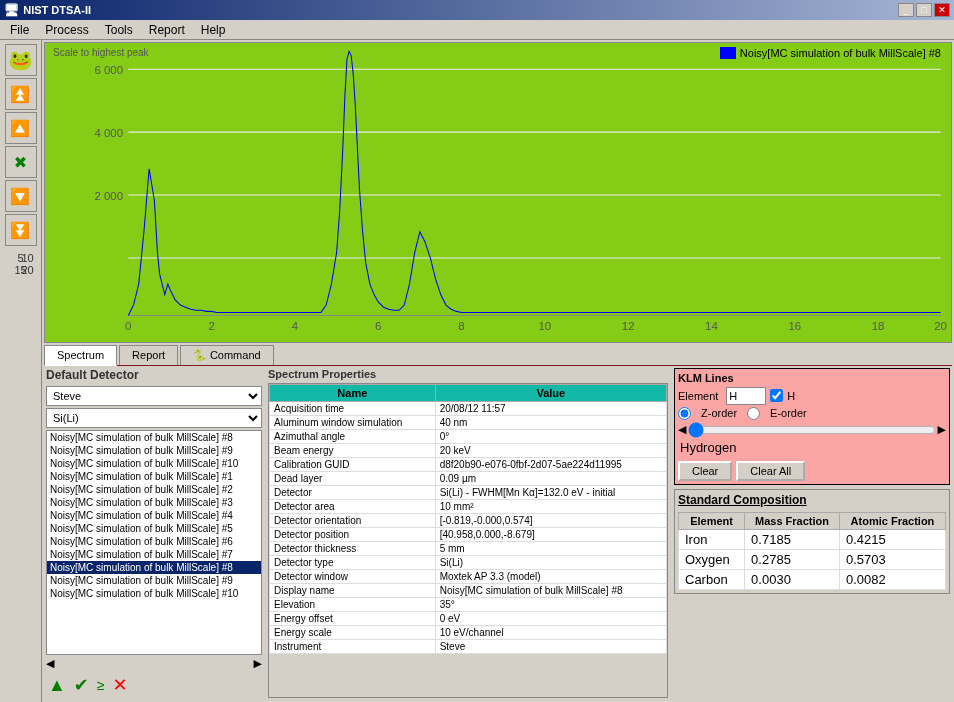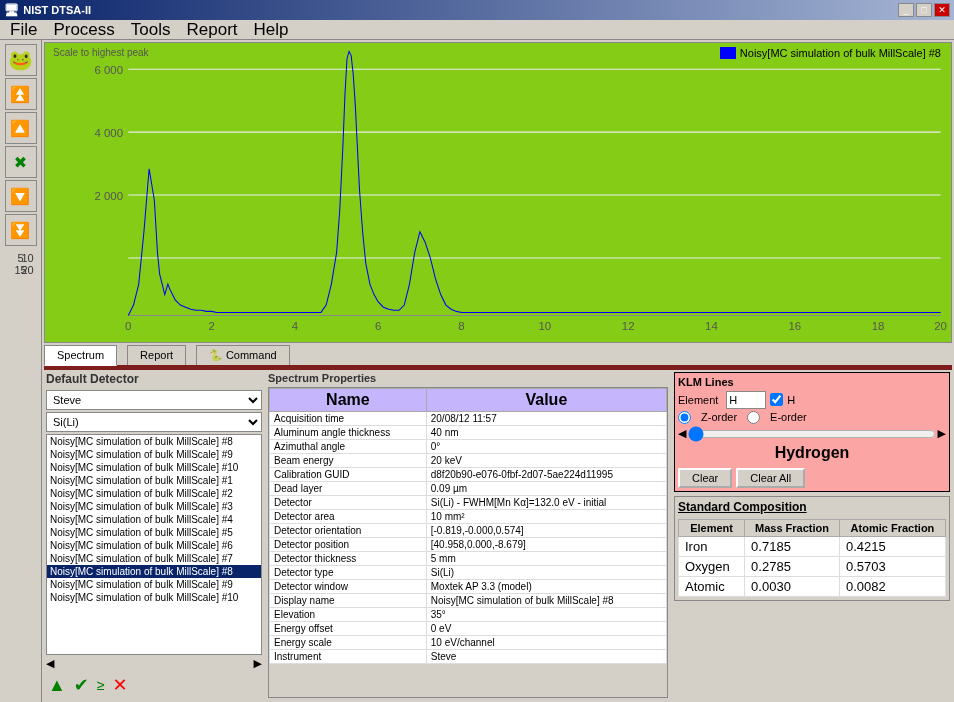--- a/index.html
+++ b/index.html
@@ -33,21 +33,21 @@
       border-bottom: 1px solid #888;
       display: flex;
       gap: 0;
       height: 20px;
       align-items: center;
       padding: 0 2px;
     }
     .menu-item {
       padding: 2px 8px;
       cursor: pointer;
-      font-size: 17px;
+      font-size: 12px;
     }
 
     
     .main-container {
       display: flex;
       height: calc(702px - 40px);
     }
 
     
     .left-toolbar {
@@ -109,22 +109,22 @@
 
     
     .tabs-and-content {
       flex: 1;
       display: flex;
       flex-direction: column;
       margin: 0 2px 2px 2px;
     }
     .tab-bar {
       display: flex;
-      gap: 8px;
-      border-bottom: 5px solid #7f1d1d;
+      gap: 0;
+      border-bottom: 1px solid #7f1d1d;
     }
     .tab {
       padding: 3px 12px;
       border: 1px solid #888;
       border-bottom: none;
       background: #d4d0c8;
       cursor: pointer;
       font-size: 11px;
       margin-right: 2px;
     }
@@ -195,25 +195,25 @@
     .panel-section-label { font-size: 11px; font-weight: bold; color: #333; margin-bottom: 3px; }
     .properties-table {
       width: 100%;
       border-collapse: collapse;
       background: white;
       border: 1px solid #888;
       flex: 1;
       overflow-y: auto;
     }
     .properties-table th {
-      background: #c4b5fd;
+      background: #14b8a6;
       border: 1px solid #aaa;
       padding: 2px 4px;
       text-align: center;
-      font-size: 16px;
+      font-size: 11px;
     }
     .properties-table td {
       border: 1px solid #ddd;
       padding: 1px 4px;
       font-size: 10px;
     }
     .table-wrapper { overflow-y: auto; border: 1px solid #888; }
 
     
     .right-panel {
@@ -234,21 +234,21 @@
       width: 50px;
       height: 18px;
       border: 1px solid #888;
       background: white;
       padding: 1px 2px;
       font-size: 11px;
     }
     .radio-row { display: flex; gap: 10px; align-items: center; margin-bottom: 2px; }
     .slider-row { display: flex; align-items: center; gap: 2px; }
     .h-slider { width: 100%; margin: 0; }
-    .element-name { font-weight: bold; font-size: 16px; text-align: center; padding: 2px; }
+    .element-name { font-weight: normal; font-size: 13px; text-align: left; padding: 2px; }
     .klm-btn-row { display: flex; gap: 4px; margin-top: 4px; }
     .klm-btn {
       padding: 2px 12px;
       background: #d4d0c8;
       border: 2px outset #fff;
       cursor: pointer;
       font-size: 11px;
     }
 
     .std-composition {
@@ -499,21 +499,21 @@
                   <th>Name</th>
                   <th>Value</th>
                 </tr>
               </thead>
               <tbody id="props-tbody">
                   <tr>
                     <td>Acquisition time</td>
                     <td>20/08/12 11:57</td>
                   </tr>
                   <tr>
-                    <td>Aluminum angle thickness</td>
+                    <td>Aluminum window simulation</td>
                     <td>40 nm</td>
                   </tr>
                   <tr>
                     <td>Azimuthal angle</td>
                     <td>0°</td>
                   </tr>
                   <tr>
                     <td>Beam energy</td>
                     <td>20 keV</td>
                   </tr>
@@ -621,21 +621,21 @@
                     <td>Iron</td>
                     <td>0.7185</td>
                     <td>0.4215</td>
                   </tr>
                   <tr>
                     <td>Oxygen</td>
                     <td>0.2785</td>
                     <td>0.5703</td>
                   </tr>
                   <tr>
-                    <td>Atomic</td>
+                    <td>Carbon</td>
                     <td>0.0030</td>
                     <td>0.0082</td>
                   </tr>
                 </tbody>
             </table>
           </div>
         </div>
 
       </div>
     </div>

